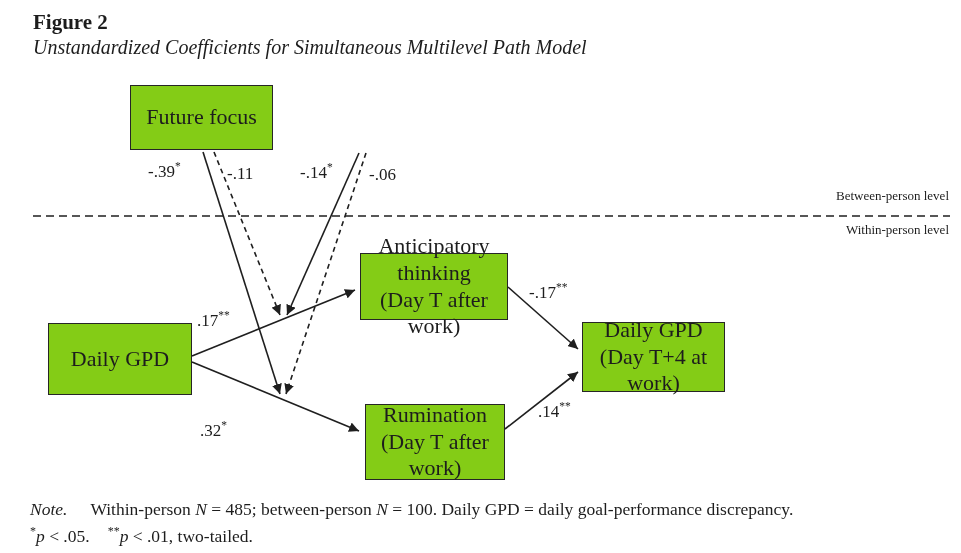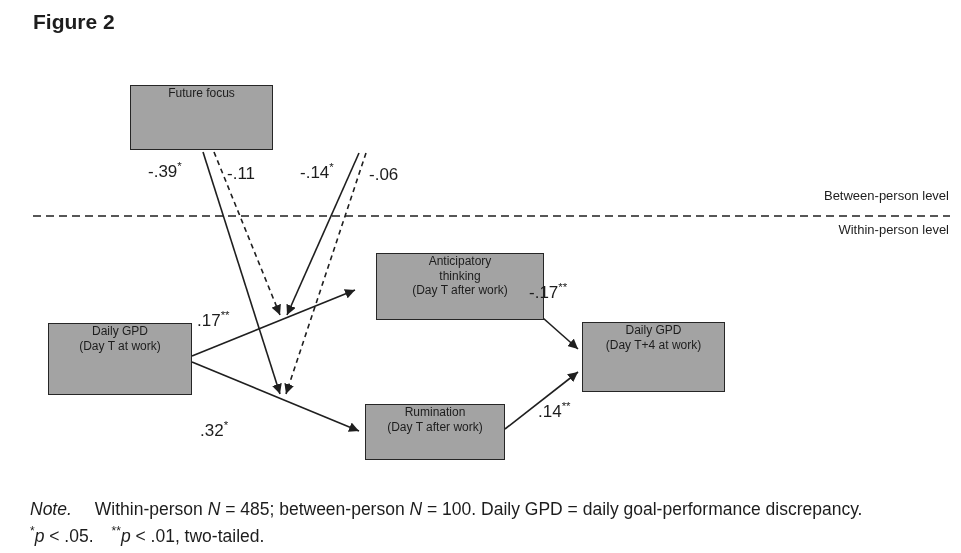--- a/index.html
+++ b/index.html
@@ -5,21 +5,21 @@
   html, body {
     margin: 0;
     padding: 0;
     background: #ffffff;
   }
   .page {
     position: relative;
     width: 961px;
     height: 553px;
     background: #ffffff;
-    font-family: Liberation Sans, sans-serif;
+    font-family: Liberation Serif, serif;
     color: #1d1d1d;
     overflow: hidden;
   }
   .fig-label {
     position: absolute;
     left: 33px;
     top: 10px;
     font-size: 21px;
     font-weight: bold;
   }
@@ -32,36 +32,36 @@
   }
   .diagram-svg {
     position: absolute;
     left: 0;
     top: 0;
   }
   .node {
     position: absolute;
     box-sizing: border-box;
     border: 1.6px solid #262626;
-    background: #a3a3a3;
+    background: #84cc16;
     display: flex;
     flex-direction: column;
     align-items: center;
-    justify-content: flex-start;
+    justify-content: center;
     text-align: center;
-    font-size: 12px;
+    font-size: 22px;
     line-height: 1.22;
   }
   .node span { display: block; }
   .box-future      { left: 130px; top: 85px;  width: 143px; height: 65px; }
   .box-past        { left: 288px; top: 85px;  width: 145px; height: 65px; }
-  .box-anticipatory{ left: 360px; top: 253px; width: 168px; height: 67px; margin-left: 16px; }
+  .box-anticipatory{ left: 360px; top: 253px; width: 148px; height: 67px; }
   .box-gpd-t       { left: 48px;  top: 323px; width: 144px; height: 72px; }
   .box-gpd-t1      { left: 582px; top: 322px; width: 143px; height: 70px; }
-  .box-rumination  { left: 365px; top: 404px; width: 140px; height: 56px; }
+  .box-rumination  { left: 365px; top: 404px; width: 140px; height: 76px; }
   .coef {
     position: absolute;
     font-size: 17px;
     white-space: nowrap;
   }
   .coef sup {
     font-size: 11.5px;
     vertical-align: super;
     line-height: 0;
   }
@@ -97,20 +97,21 @@
     line-height: 0;
   }
   .note .gap { margin-left: 18px; }
 </style>
 </head>
 <body>
 
 <div class="page">
 
   <div class="fig-label">Figure 2</div>
+  <div class="fig-title">Unstandardized Coefficients for Simultaneous Multilevel Path Model</div>
 
   <svg class="diagram-svg" width="961" height="553" viewBox="0 0 961 553">
     <defs>
       <marker id="arrow" markerWidth="11" markerHeight="10" refX="10" refY="5" orient="auto" markerUnits="userSpaceOnUse">
         <path d="M0,0 L10,5 L0,10 Z" fill="#1f1f1f"></path>
       </marker>
     </defs>
 
     <line x1="33" y1="216" x2="950" y2="216" stroke="#1f1f1f" stroke-width="1.4" stroke-dasharray="8,5"></line>
 
@@ -131,21 +132,20 @@
   <div class="node box-future">
     <span>Future focus</span>
   </div>
   <div class="node box-anticipatory">
     <span>Anticipatory</span>
     <span>thinking</span>
     <span>(Day T after work)</span>
   </div>
   <div class="node box-gpd-t">
     <span>Daily GPD</span>
-    <span>(Day T at work)</span>
   </div>
   <div class="node box-gpd-t1">
     <span>Daily GPD</span>
     <span>(Day T+4 at work)</span>
   </div>
   <div class="node box-rumination">
     <span>Rumination</span>
     <span>(Day T after work)</span>
   </div>
 

